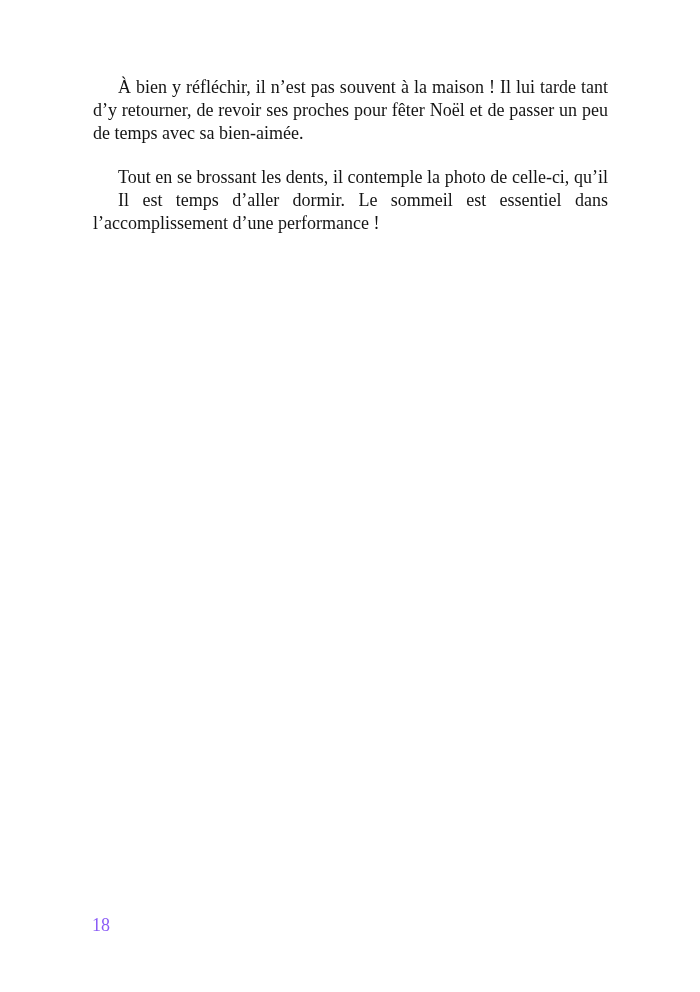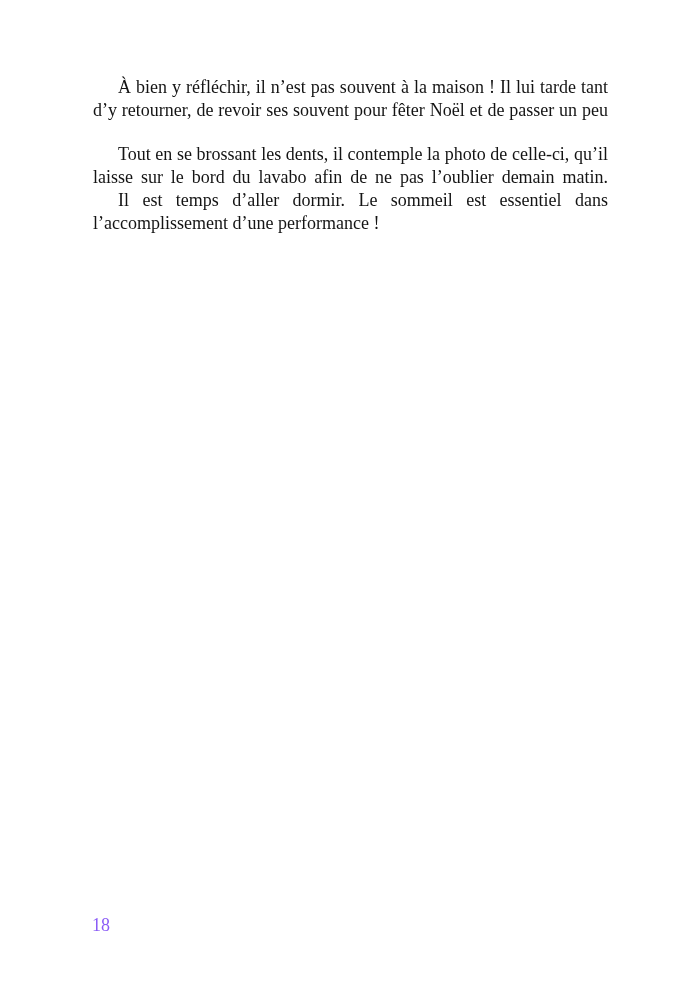--- a/index.html
+++ b/index.html
@@ -51,25 +51,25 @@
     color: #8b5cf6;
   }
 </style>
 </head>
 <body>
 
 <div class="page">
   <div class="text-block">
       <div class="paragraph">
         <div class="line first">À bien y réfléchir, il n’est pas souvent à la maison ! Il lui tarde tant</div>
-        <div class="line">d’y retourner, de revoir ses souvent pour fêter Noël et de passer un peu</div>
+        <div class="line">d’y retourner, de revoir ses proches pour fêter Noël et de passer un peu</div>
+        <div class="line last">de temps avec sa bien-aimée.</div>
       </div>
       <div class="paragraph gap-before">
         <div class="line first">Tout en se brossant les dents, il contemple la photo de celle-ci, qu’il</div>
-        <div class="line">laisse sur le bord du lavabo afin de ne pas l’oublier demain matin.</div>
       </div>
       <div class="paragraph">
         <div class="line first">Il est temps d’aller dormir. Le sommeil est essentiel dans</div>
         <div class="line last">l’accomplissement d’une performance !</div>
       </div>
     </div>
   <div class="page-number">18</div>
 </div>
 
 </body></html>

